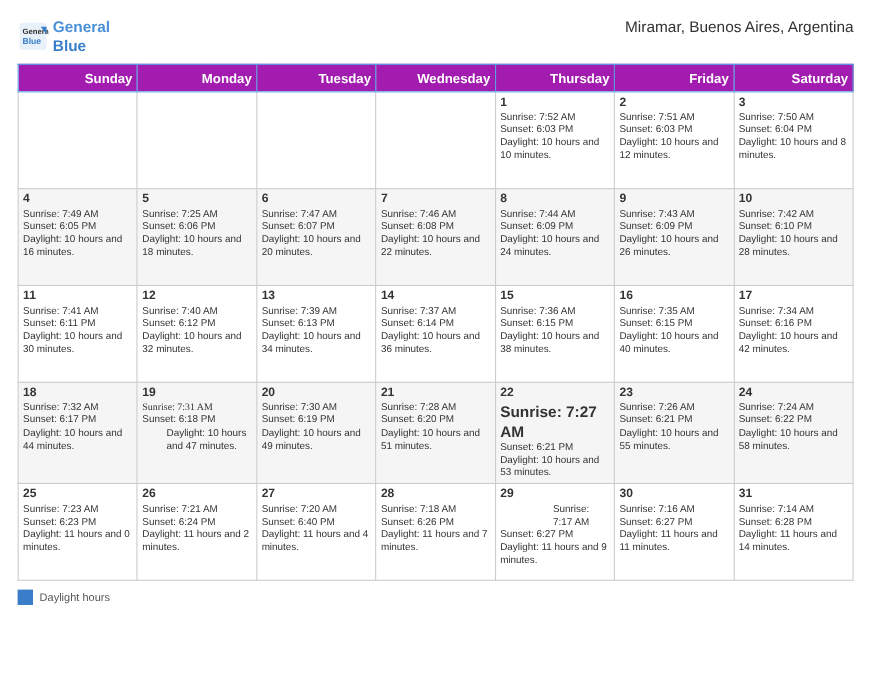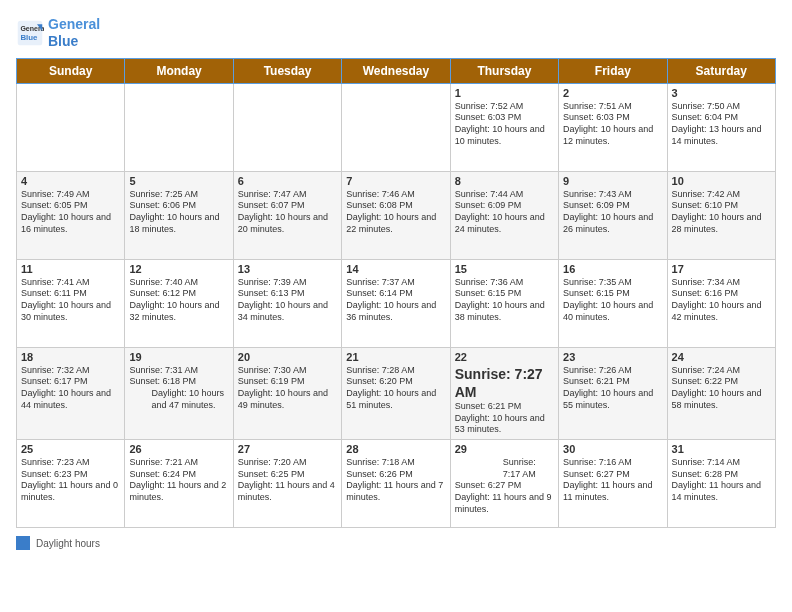--- a/index.html
+++ b/index.html
@@ -45,26 +45,26 @@
     .location {
       font-size: 14px;
       color: #333;
     }
     table {
       width: 100%;
       border-collapse: collapse;
       table-layout: fixed;
     }
     th {
-      background: #a16207;
+      background: #a21caf;
       color: #fff;
       font-size: 12px;
       font-weight: bold;
       padding: 5px 4px;
-      text-align: center;
+      text-align: right;
       border: 1px solid #5a9de0;
     }
     td {
       border: 1px solid #ccc;
       vertical-align: top;
       padding: 3px 4px;
       font-size: 9.5px;
       color: #333;
       height: 88px;
       background: #fff;
@@ -109,20 +109,21 @@
       <polygon points="24,6 30,6 30,14" fill="#3a7dc9"></polygon>
     </svg>
     <div>
       <div class="logo-text">
         <span>General</span><br>
         <span style="color:#3a7dc9">Blue</span>
       </div>
     </div>
   </div>
   <div class="title-block">
+    <div class="location">Miramar, Buenos Aires, Argentina</div>
   </div>
 </div>
 
 <table>
   <thead>
     <tr>
     <th>Sunday</th>
         <th>Monday</th>
         <th>Tuesday</th>
         <th>Wednesday</th>
@@ -146,21 +147,21 @@
         <td>
           <span class="day-num">2</span>
           <div style="font-size: 9px; line-height: 1.3;">Sunrise: 7:51 AM</div>
           <div style="font-size: 9px; line-height: 1.3;">Sunset: 6:03 PM</div>
           <div style="font-size: 9px; line-height: 1.3;">Daylight: 10 hours and 12 minutes.</div>
         </td>
         <td>
           <span class="day-num">3</span>
           <div style="font-size: 9px; line-height: 1.3;">Sunrise: 7:50 AM</div>
           <div style="font-size: 9px; line-height: 1.3;">Sunset: 6:04 PM</div>
-          <div style="font-size: 9px; line-height: 1.3;">Daylight: 13 hours and 14 minutes.</div>
+          <div style="font-size: 9px; line-height: 1.3;">Daylight: 10 hours and 8 minutes.</div>
         </td>
       </tr>
       <tr>
         <td>
           <span class="day-num">4</span>
           <div style="font-size: 9px; line-height: 1.3;">Sunrise: 7:49 AM</div>
           <div style="font-size: 9px; line-height: 1.3;">Sunset: 6:05 PM</div>
           <div style="font-size: 9px; line-height: 1.3;">Daylight: 10 hours and 16 minutes.</div>
         </td>
         <td>
@@ -246,21 +247,21 @@
       </tr>
       <tr>
         <td>
           <span class="day-num">18</span>
           <div style="font-size: 9px; line-height: 1.3;">Sunrise: 7:32 AM</div>
           <div style="font-size: 9px; line-height: 1.3;">Sunset: 6:17 PM</div>
           <div style="font-size: 9px; line-height: 1.3;">Daylight: 10 hours and 44 minutes.</div>
         </td>
         <td>
           <span class="day-num">19</span>
-          <div style="font-size: 9px; line-height: 1.3;">Sunrise: 7:31 AM</div>
+          <div style="font-size: 9px; line-height: 1.3; font-family: Liberation Serif, serif;">Sunrise: 7:31 AM</div>
           <div style="font-size: 9px; line-height: 1.3;">Sunset: 6:18 PM</div>
           <div style="font-size: 9px; line-height: 1.3; margin-left: 22px;">Daylight: 10 hours and 47 minutes.</div>
         </td>
         <td>
           <span class="day-num">20</span>
           <div style="font-size: 9px; line-height: 1.3;">Sunrise: 7:30 AM</div>
           <div style="font-size: 9px; line-height: 1.3;">Sunset: 6:19 PM</div>
           <div style="font-size: 9px; line-height: 1.3;">Daylight: 10 hours and 49 minutes.</div>
         </td>
         <td>
@@ -297,21 +298,21 @@
         </td>
         <td>
           <span class="day-num">26</span>
           <div style="font-size: 9px; line-height: 1.3;">Sunrise: 7:21 AM</div>
           <div style="font-size: 9px; line-height: 1.3;">Sunset: 6:24 PM</div>
           <div style="font-size: 9px; line-height: 1.3;">Daylight: 11 hours and 2 minutes.</div>
         </td>
         <td>
           <span class="day-num">27</span>
           <div style="font-size: 9px; line-height: 1.3;">Sunrise: 7:20 AM</div>
-          <div style="font-size: 9px; line-height: 1.3;">Sunset: 6:25 PM</div>
+          <div style="font-size: 9px; line-height: 1.3;">Sunset: 6:40 PM</div>
           <div style="font-size: 9px; line-height: 1.3;">Daylight: 11 hours and 4 minutes.</div>
         </td>
         <td>
           <span class="day-num">28</span>
           <div style="font-size: 9px; line-height: 1.3;">Sunrise: 7:18 AM</div>
           <div style="font-size: 9px; line-height: 1.3;">Sunset: 6:26 PM</div>
           <div style="font-size: 9px; line-height: 1.3;">Daylight: 11 hours and 7 minutes.</div>
         </td>
         <td>
           <span class="day-num">29</span>

